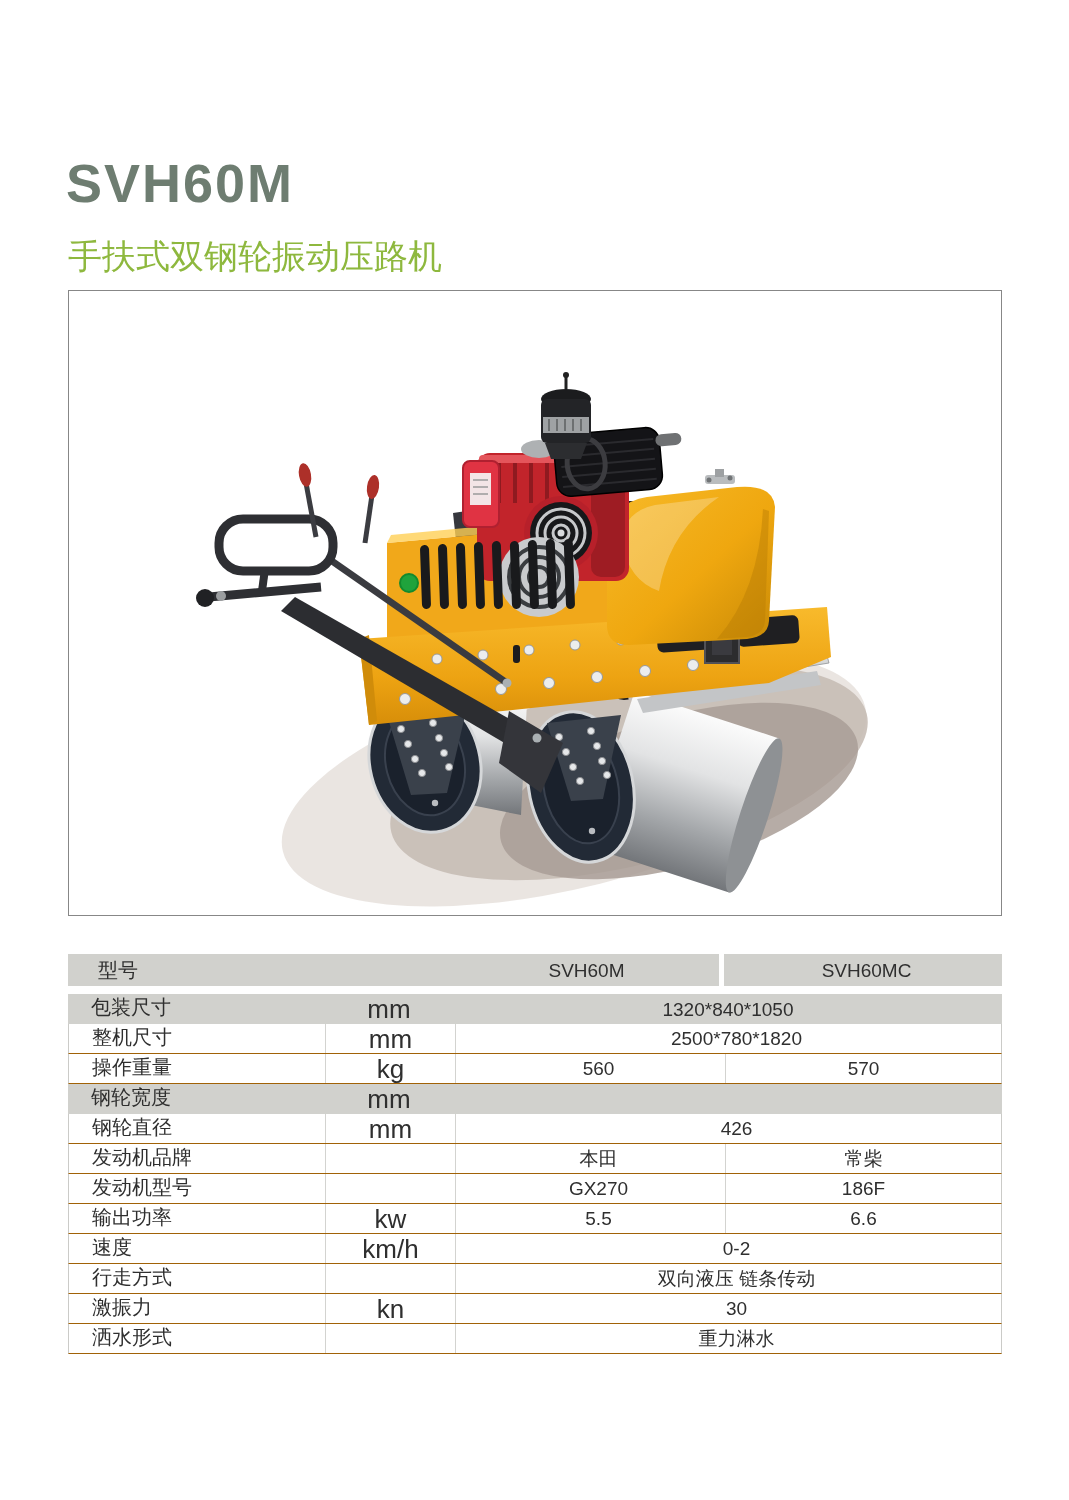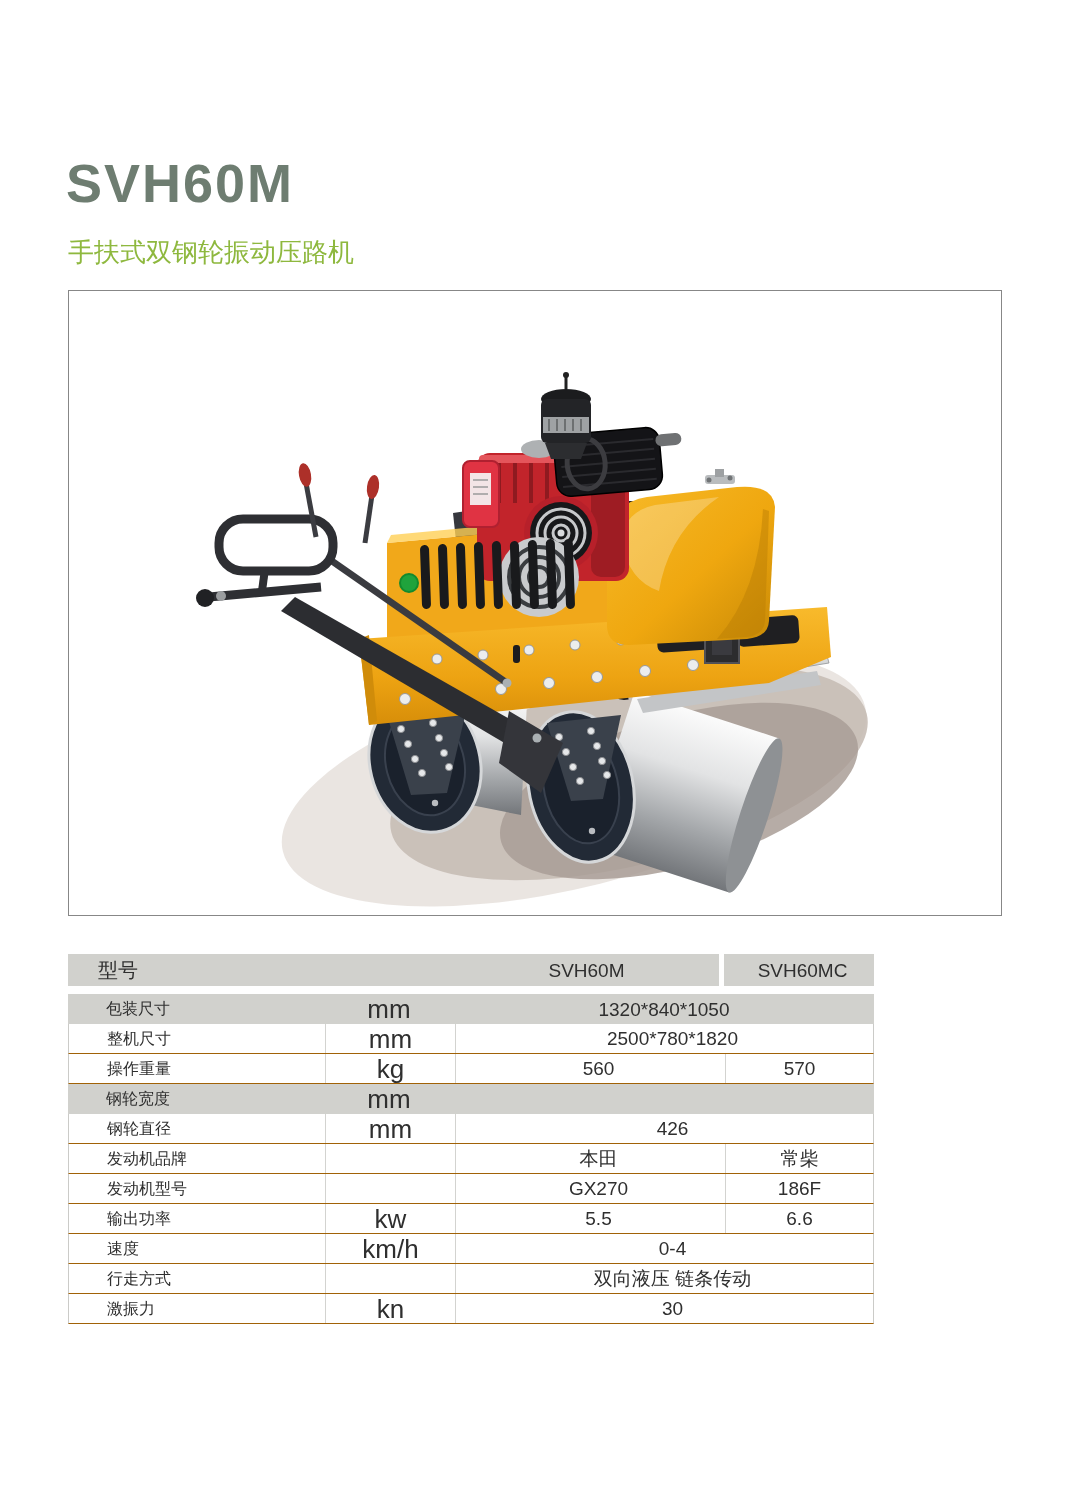--- a/index.html
+++ b/index.html
@@ -1,35 +1,35 @@
 <!DOCTYPE html>
 <html><head>
 <meta charset="utf-8">
 <style>
   html,body{margin:0;padding:0;background:#ffffff;}
   .page{position:relative;width:1069px;height:1500px;background:#fff;overflow:hidden;
         font-family:"Liberation Sans","DejaVu Sans",sans-serif;}
   
   .title{position:absolute;left:66px;top:156px;margin:0;font-size:54px;line-height:1;
          font-weight:700;letter-spacing:2px;color:#6e7d71;}
-  .subtitle{position:absolute;left:68px;top:238px;margin:0;font-size:26px;line-height:1.1;
+  .subtitle{position:absolute;left:68px;top:238px;margin:0;font-size:34px;line-height:1.1;
             font-weight:400;color:#8eb83e;}
   
   .image-box{position:absolute;left:68px;top:290px;width:932px;height:624px;
              border:1px solid #878787;background:#fff;box-sizing:content-box;}
   .image-box svg{display:block;width:100%;height:100%;}
   
-  .spec-table{position:absolute;left:68px;top:954px;width:806px;color:#2f2f2f;}
+  .spec-table{position:absolute;left:68px;top:954px;width:934px;color:#2f2f2f;}
   .trow{display:flex;align-items:stretch;height:30px;background:#fff;box-sizing:border-box;}
   .trow.shaded{background:#d1d1cd;}
   .trow.thead{height:32px;background:#d1d1cd;margin-bottom:8px;}
   .trow.plain{border-left:1px solid #cbcbc8;border-right:1px solid #cbcbc8;border-bottom:1px solid #a16207;}
   .cell{display:flex;align-items:center;justify-content:center;box-sizing:border-box;
         font-size:19px;line-height:1;}
-  .c-label{width:256px;justify-content:flex-start;padding-left:38px;font-size:16px;font-weight:500;}
+  .c-label{width:256px;justify-content:flex-start;padding-left:23px;font-size:20px;font-weight:500;font-family:Liberation Mono, monospace;}
   .c-lablong{width:386px;justify-content:flex-start;padding-left:30px;font-size:20px;font-weight:500;}
   .c-unit{width:130px;font-size:26px;}
   .c-v1{width:270px;}
   .c-v2{flex:1;}
   .c-vspan{width:548px;flex:1;}
   .thead .c-v1{width:270px;border-right:5px solid #ffffff;font-weight:500;}
   .thead .c-v2{font-weight:500;padding-left:7px;}
   .plain .c-unit{border-left:1px solid #d3d3d0;}
   .plain .c-v1,.plain .c-vspan{border-left:1px solid #d3d3d0;padding-left:16px;}
   .plain .c-v2{border-left:1px solid #d3d3d0;}
@@ -341,30 +341,35 @@
     <div class="trow plain">
       <div class="cell c-label">输出功率</div>
       <div class="cell c-unit">kw</div>
       <div class="cell c-v1">5.5</div>
       <div class="cell c-v2">6.6</div>
     </div>
 
     <div class="trow plain">
       <div class="cell c-label">速度</div>
       <div class="cell c-unit">km/h</div>
-      <div class="cell c-vspan">0-4</div>
+      <div class="cell c-vspan">0-2</div>
     </div>
 
     <div class="trow plain">
       <div class="cell c-label">行走方式</div>
       <div class="cell c-unit"></div>
       <div class="cell c-vspan">双向液压 链条传动</div>
     </div>
 
     <div class="trow plain">
       <div class="cell c-label">激振力</div>
       <div class="cell c-unit">kn</div>
       <div class="cell c-vspan">30</div>
     </div>
 
+    <div class="trow plain">
+      <div class="cell c-label">洒水形式</div>
+      <div class="cell c-unit"></div>
+      <div class="cell c-vspan">重力淋水</div>
+    </div>
 
   </div>
 </div>
 
 </body></html>

